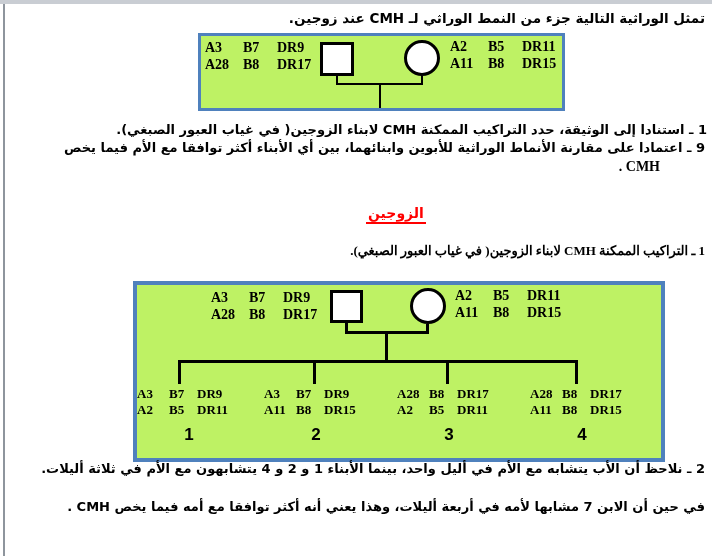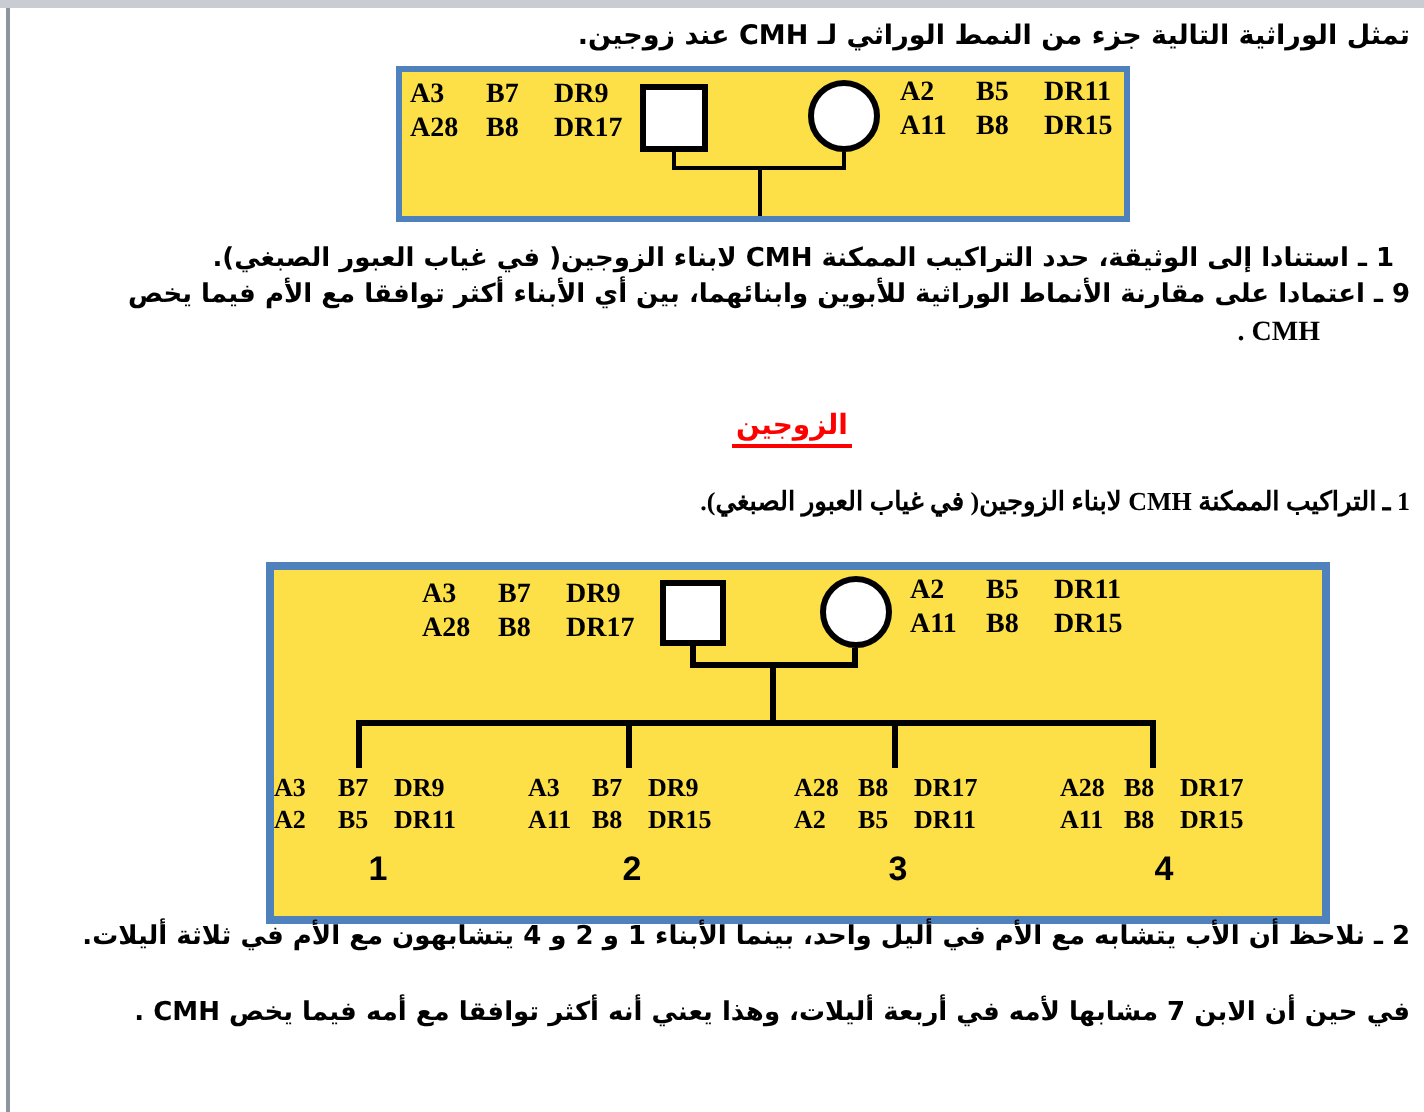--- a/index.html
+++ b/index.html
@@ -8,31 +8,31 @@
     font-family:"DejaVu Sans",sans-serif;overflow:hidden;color:#000;
   }
   .top-edge{position:absolute;top:0;left:0;width:712px;height:4px;background:#c9cdd3;}
   .left-edge{position:absolute;top:4px;left:3px;width:2px;height:552px;background:#8e959d;}
 
   .artext{
     position:absolute;direction:rtl;white-space:nowrap;
     font-weight:bold;font-size:13px;line-height:18px;color:#000;
   }
   .title{top:9px;right:7px;font-size:13.5px;}
-  .q1{top:121px;right:15px;margin-left:47px;}
+  .q1{top:121px;right:5px;margin-left:47px;}
   .q2{top:139px;right:7px;}
   .q2cont{top:158px;right:52px;direction:ltr;font-family:"Liberation Serif",serif;font-size:14px;}
   .a1{top:242px;right:7px;font-family:Liberation Serif, serif;}
   .b1{top:460px;right:7px;}
   .b2{top:498px;right:7px;}
 
   .answer-heading{position:absolute;top:205px;left:366px;color:#ff0000;font-weight:bold;font-size:14px;direction:rtl;}
   .answer-heading span{display:inline-block;border-bottom:2px solid #ff0000;padding:0 2px 1px;}
 
-  .bluebox{position:absolute;background:#fde047;box-sizing:border-box;}
+  .bluebox{position:absolute;background:#bef264;box-sizing:border-box;}
   .box1{left:198px;top:33px;width:367px;height:78px;border:3px solid #4f81bd;}
   .box2{left:133px;top:281px;width:532px;height:181px;border:4px solid #4f81bd;}
 
   .geno{
     position:absolute;display:grid;direction:ltr;
     font-family:"Liberation Serif",serif;font-weight:bold;color:#000;
   }
   .parentgeno{grid-template-columns:38px 34px 50px;grid-auto-rows:17px;font-size:14px;}
   .childgeno{grid-template-columns:32px 28px 46px;grid-auto-rows:16px;font-size:13px;}
   .geno span{display:block;white-space:nowrap;}

